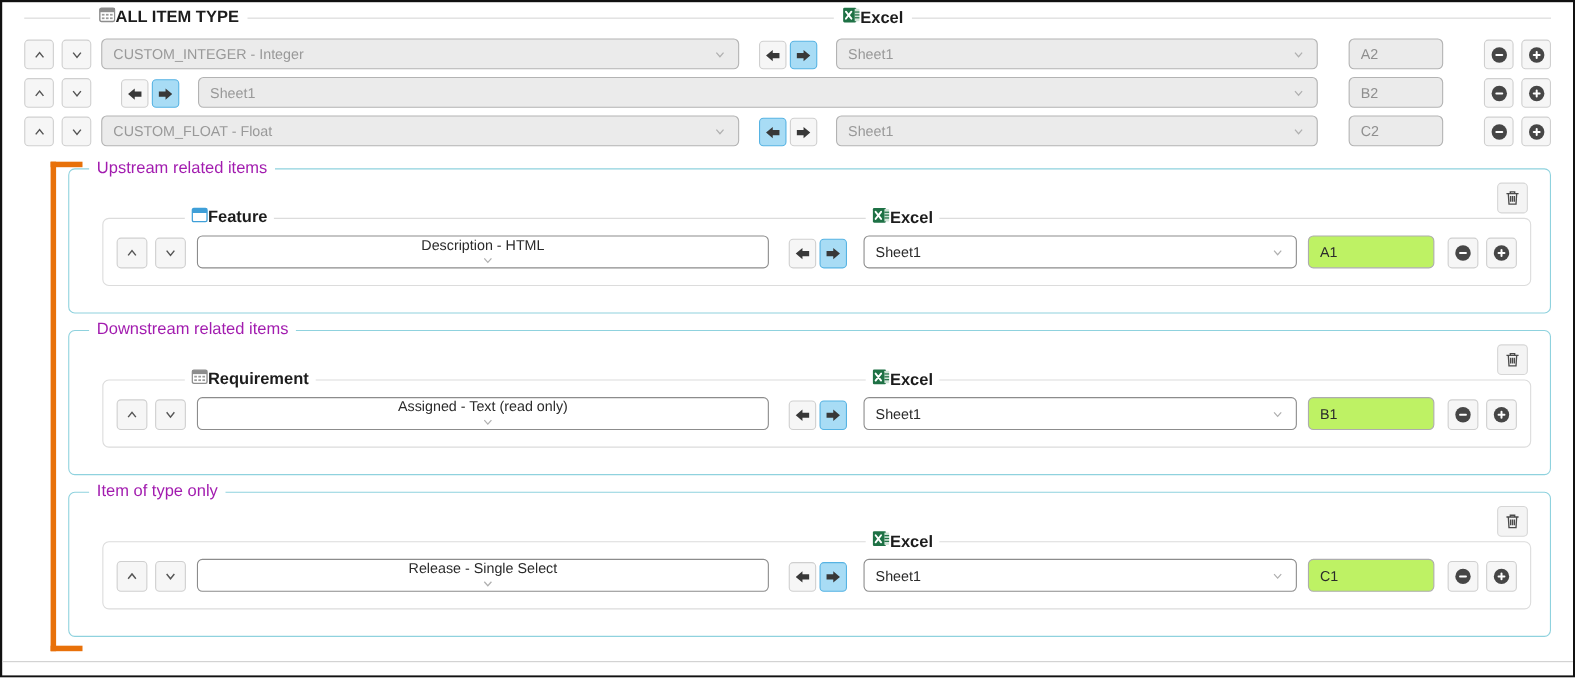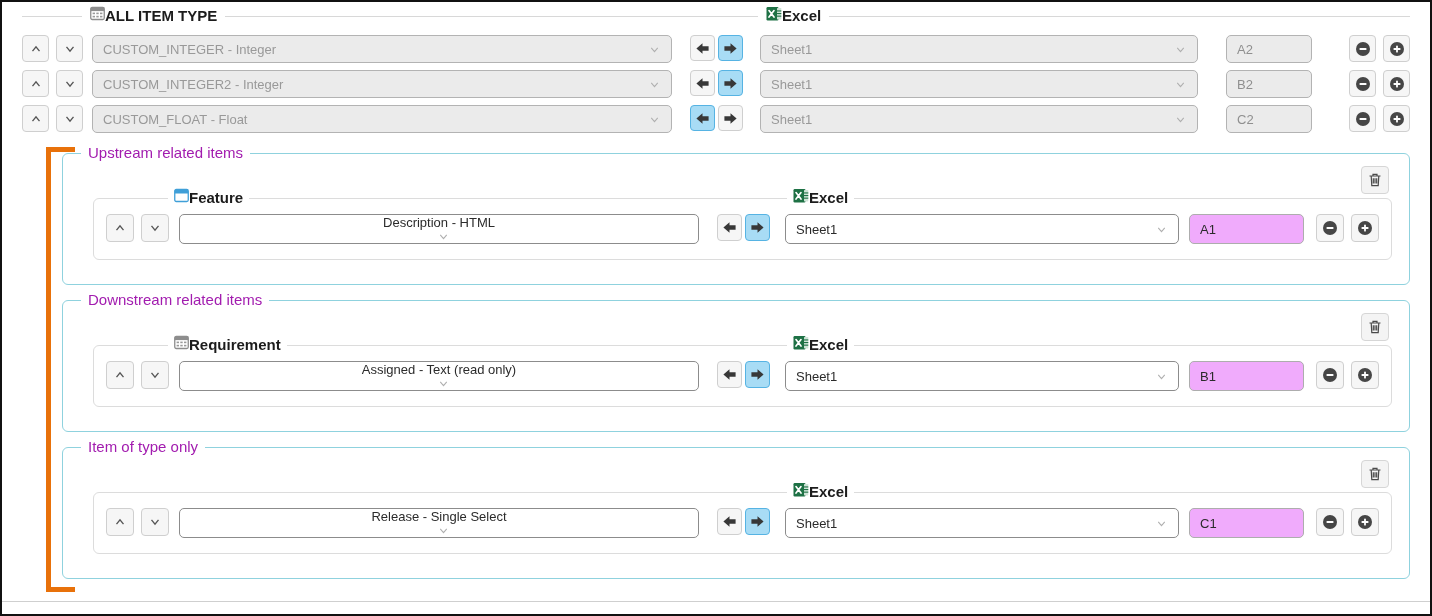--- a/index.html
+++ b/index.html
@@ -26,21 +26,21 @@
     display: inline-flex; align-items: center; gap: 0;
     background: #fff; padding: 0 8px;
     font-size: 15px; color: #1c1c1c; font-weight: 600;
     white-space: nowrap;
   }
   .legend.item-type { left: 60px; font-weight: 700; }
   .legend.top-excel { left: 736px; }
 
   
   .top-rows { padding: 18px 20px 0 20px; }
-  .map-row { display: flex; align-items: flex-start; margin-bottom: 7px; height: 28px; }
+  .map-row { display: flex; align-items: flex-end; margin-bottom: 7px; height: 28px; }
 
   .sq {
     display: inline-flex; align-items: center; justify-content: center;
     width: 27px; height: 27px; flex: 0 0 auto;
     background: #f6f6f6; border: 1px solid #cfcfcf; border-radius: 4px;
     cursor: pointer; padding: 0;
   }
   .sq.arrow { width: 25px; height: 26px; }
   .sq.arrow.active { background: #a8dcf5; border-color: #56b3e3; }
 
@@ -50,21 +50,21 @@
     background: #fff; border: 1px solid #8c8c8c;
     font-size: 13px; color: #2b2b2b; flex: 0 0 auto;
     cursor: pointer; overflow: hidden; white-space: nowrap;
   }
   .sel.disabled { background: #ebebeb; border-color: #b3b3b3; color: #999; cursor: default; }
   .sel .chev { flex: 0 0 auto; margin-left: 8px; }
 
   .cell {
     height: 28px; border-radius: 5px; padding: 0 10px;
     font-family: "Liberation Sans", sans-serif; font-size: 13px;
-    border: 1px solid #adadad; background: #f0abfc; color: #2b2b2b; flex: 0 0 auto;
+    border: 1px solid #adadad; background: #bef264; color: #2b2b2b; flex: 0 0 auto;
   }
   .cell.disabled { background: #ebebeb; border-color: #b3b3b3; color: #8f8f8f; }
 
   
   .g7 { width: 7px; flex: 0 0 auto; } .g9 { width: 9px; flex: 0 0 auto; }
   .g3 { width: 3px; flex: 0 0 auto; } .g10 { width: 10px; flex: 0 0 auto; }
   .g12 { width: 12px; flex: 0 0 auto; } .g15 { width: 15px; flex: 0 0 auto; }
   .g17 { width: 17px; flex: 0 0 auto; } .g18 { width: 18px; flex: 0 0 auto; }
   .g37 { width: 37px; flex: 0 0 auto; }
 
@@ -223,26 +223,20 @@
             <polyline points="4,10.5 8,5.5 12,10.5" fill="none" stroke="#555" stroke-width="1.5"></polyline>
           </svg>
         </button>
       <span class="g7"></span>
       <button class="sq">
           <svg width="14" height="14" viewBox="0 0 16 16">
             <polyline points="4,5.5 8,10.5 12,5.5" fill="none" stroke="#555" stroke-width="1.5"></polyline>
           </svg>
         </button>
       <span class="g9"></span>
-      <div class="sel disabled field-sel">
-        <span>CUSTOM_INTEGER2 - Integer</span>
-        <svg class="chev" width="13" height="13" viewBox="0 0 16 16">
-            <polyline points="4,6 8,10.5 12,6" fill="none" stroke="#b0b0b0" stroke-width="1.4"></polyline>
-          </svg>
-      </div>
       <span class="g18"></span>
       <button class="sq arrow">
           <svg width="15" height="15" viewBox="0 0 16 16">
             <polygon points="1.5,8 8,2.5 8,5.5 14.5,5.5 14.5,10.5 8,10.5 8,13.5" fill="#383838"></polygon>
           </svg>
         </button>
       <span class="g3"></span>
       <button class="sq arrow active">
           <svg width="15" height="15" viewBox="0 0 16 16">
             <polygon points="14.5,8 8,2.5 8,5.5 1.5,5.5 1.5,10.5 8,10.5 8,13.5" fill="#383838"></polygon>

